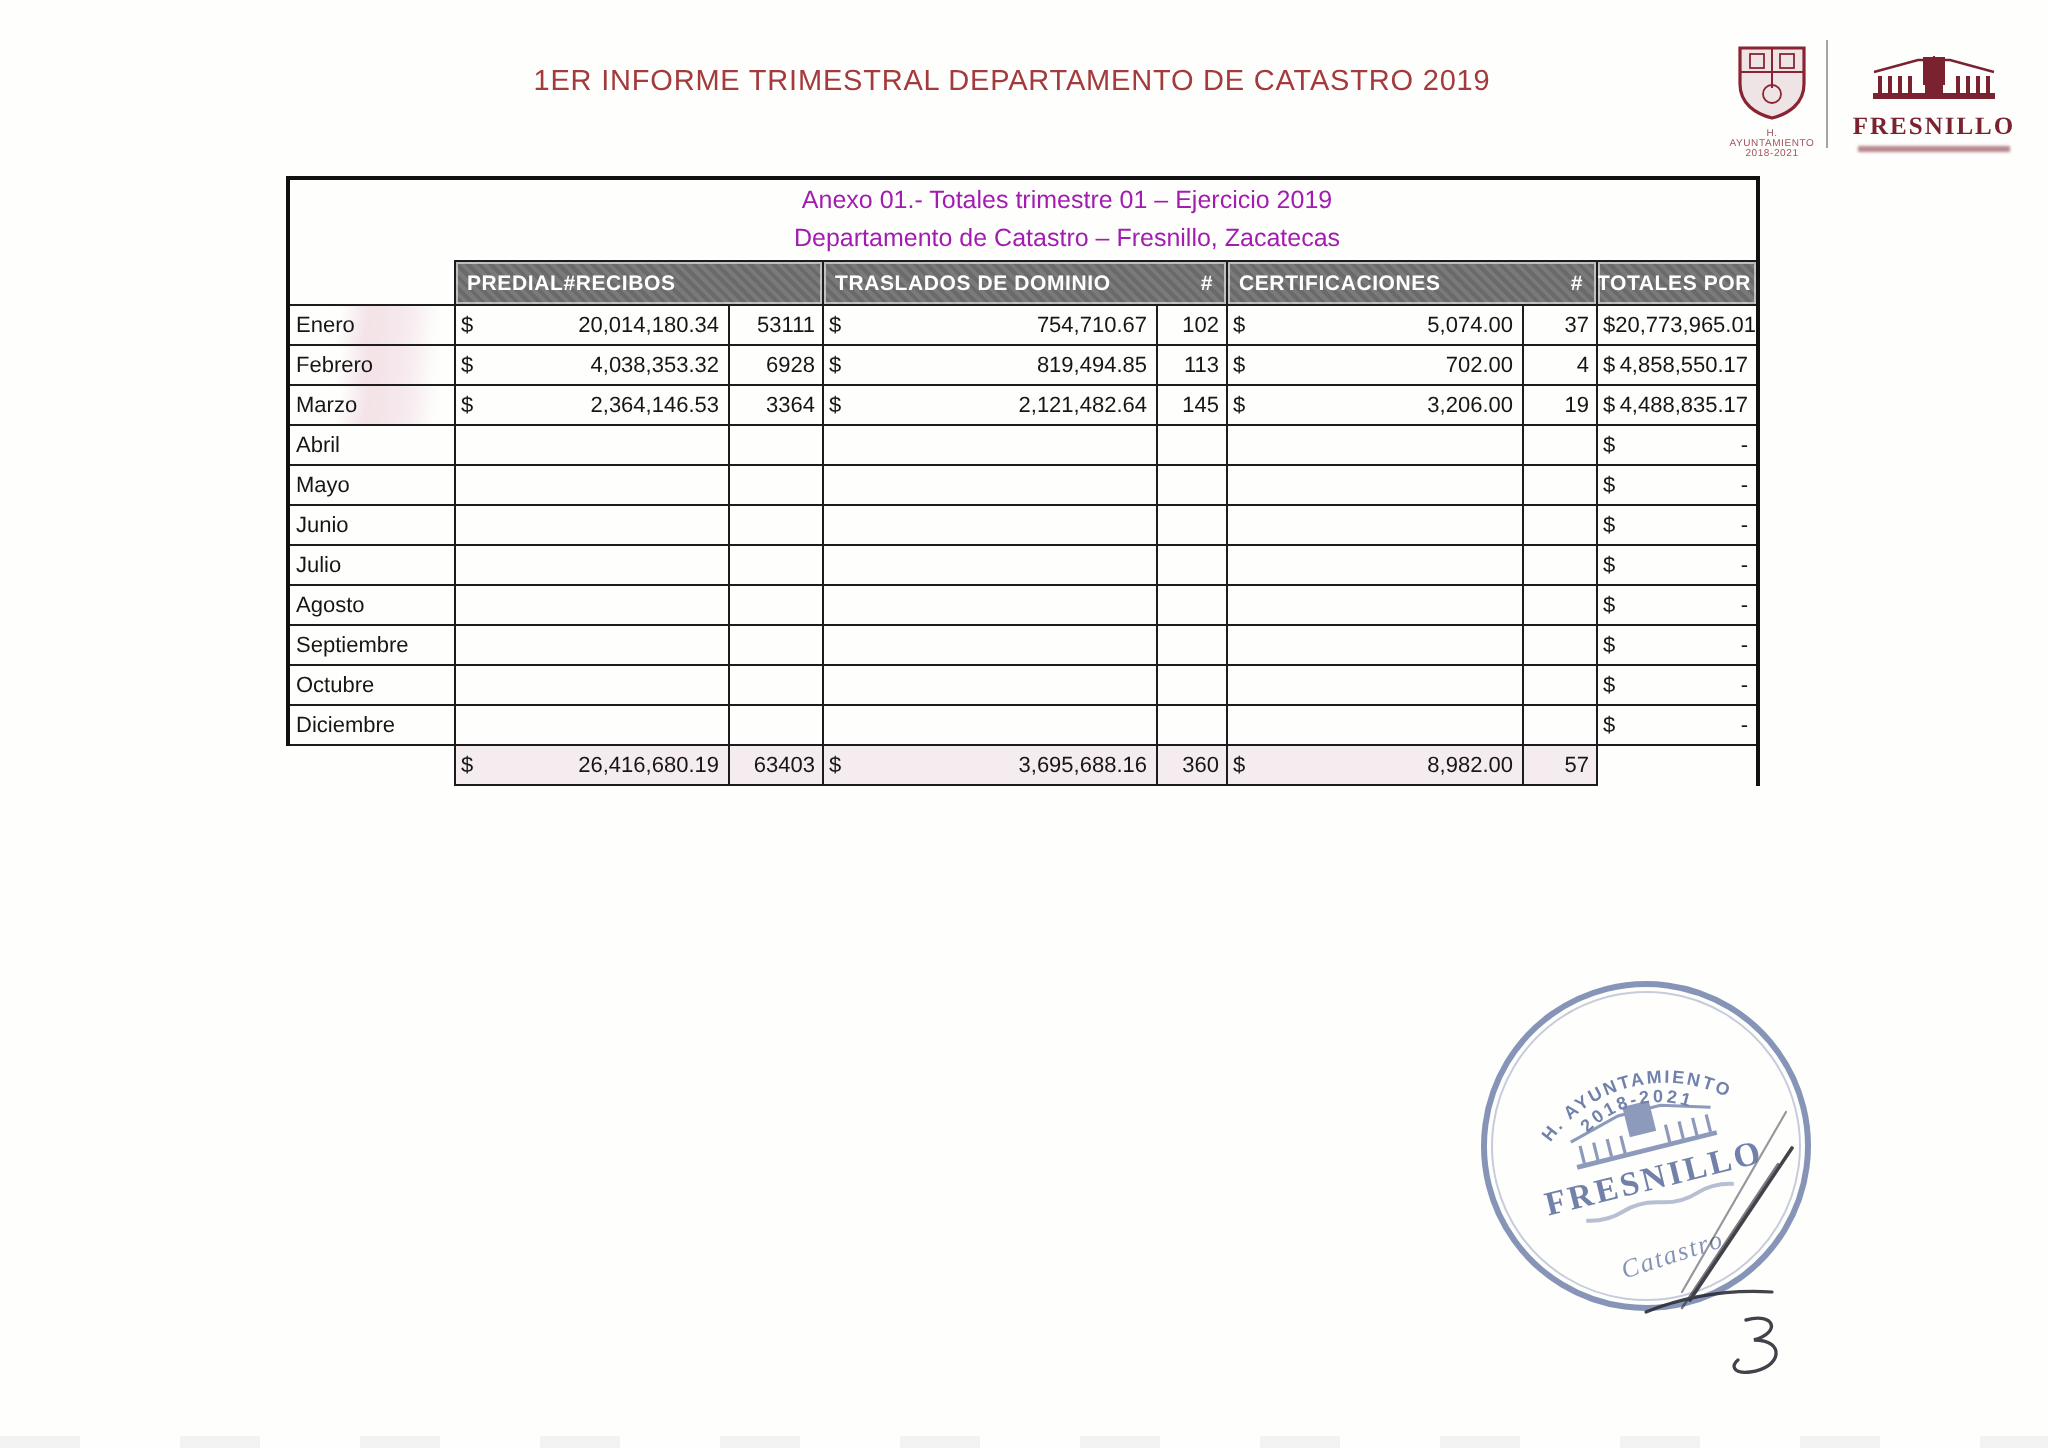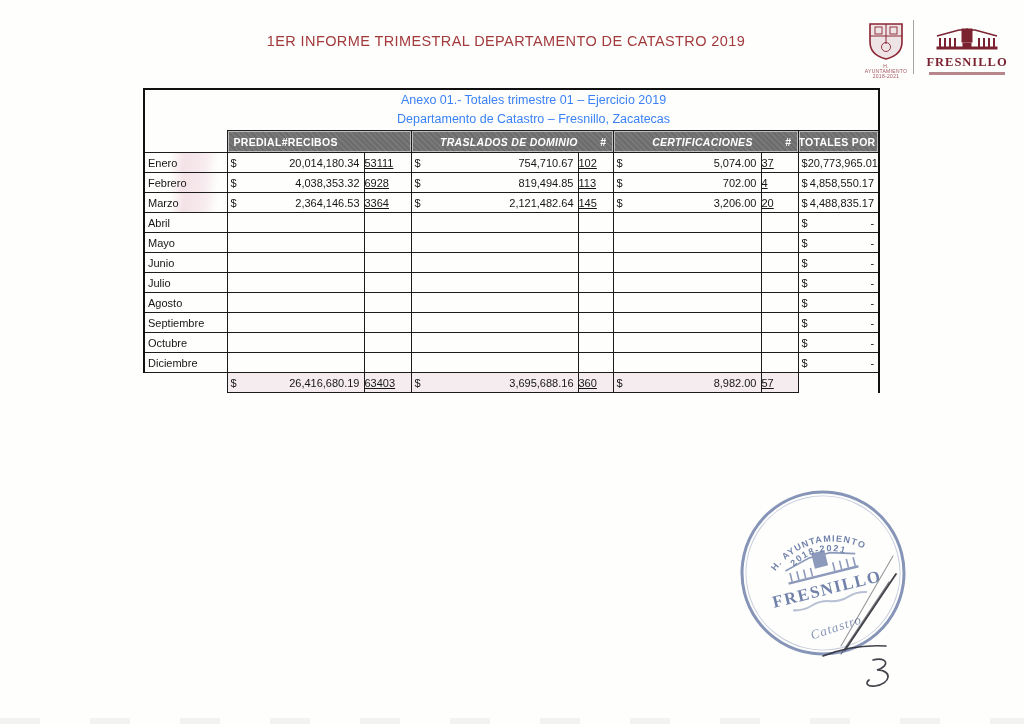--- a/index.html
+++ b/index.html
@@ -23,37 +23,37 @@
   .fresnillo-name{
     font-family:"Liberation Serif", serif;font-size:12.5px;letter-spacing:1px;
     color:#7a2230;font-weight:700;margin-top:1px;
   }
   .tagline-blur{height:2.5px;width:76px;margin:2px auto 0;background:rgba(122,34,48,.55);filter:blur(.7px);}
   
   .table-wrap{position:absolute;left:143px;top:88px;}
   table{border-collapse:collapse;table-layout:fixed;width:735px;font-size:11px;color:#161616;}
   td{border:1px solid #1c1c1c;height:19px;padding:0;white-space:nowrap;overflow:hidden;vertical-align:middle;}
   .cap{border:2px solid #111;border-bottom:none;height:40px;text-align:center;}
-  .cap div{line-height:19px;font-size:12.5px;color:#3b82f6;padding-left:44px;}
+  .cap div{line-height:19px;font-size:12.5px;color:#a21caf;padding-left:44px;}
   .hb{border-top:hidden;border-right:none;}
   .ol{border-left:2px solid #111;}
   .or{border-right:2px solid #111;}
   .chip{
     background:#707070;
     background-image:repeating-linear-gradient(45deg, rgba(255,255,255,.07) 0 2px, rgba(0,0,0,.05) 2px 4px);
     box-shadow:inset 0 0 0 1px rgba(255,255,255,.55);
     color:#fff;font-weight:700;font-size:10.5px;letter-spacing:.3px;height:21px;
   }
   .chip .h-flex{display:flex;align-items:center;padding:0 6px;}
   .chip .h-center{display:flex;align-items:center;padding:0 6px;}
-  .chip .h-center .lbl{flex:1;text-align:center;font-style:italic;}
+  .chip .h-center .lbl{flex:1;}
   .chip .h-solo{text-align:center;}
   .mc{padding-left:3px;}
   .m{display:flex;justify-content:space-between;padding:0 4px 0 3px;}
-  .num{padding-right:3px;text-decoration:underline;}
+  .num{text-align:right;padding-right:3px;}
   .msm{background:linear-gradient(100deg, rgba(240,215,222,0) 30%, rgba(234,202,212,.55) 48%, rgba(234,202,212,.35) 72%, rgba(240,215,222,0) 88%);}
   .tint{background:rgba(236,214,222,.45);}
   .tl{border-left:hidden;border-bottom:hidden;}
   .tt{border-left:none;border-right:2px solid #111;border-bottom:hidden;}
   .al{border-left:hidden;border-top:none;border-bottom:3px solid #111;}
   .alabel{font-weight:700;padding-left:3px;border-bottom:3px solid #111;height:18px;}
   .avalue{border-bottom:3px solid #111;}
   .at{border-top:none;border-left:none;border-right:2px solid #111;border-bottom:3px solid #111;}
   
   .stamp{position:absolute;left:723px;top:478px;width:200px;height:240px;}
@@ -227,21 +227,21 @@
               <span>2,121,482.64</span>
             </div>
           </td>
           <td class="num">145</td>
           <td>
             <div class="m">
               <span>$</span>
               <span>3,206.00</span>
             </div>
           </td>
-          <td class="num">20</td>
+          <td class="num">19</td>
           <td class="or">
             <div class="m">
               <span>$</span>
               <span>4,488,835.17</span>
             </div>
           </td>
         </tr>
         <tr>
           <td class="mc ol ">Abril</td>
           <td></td>

